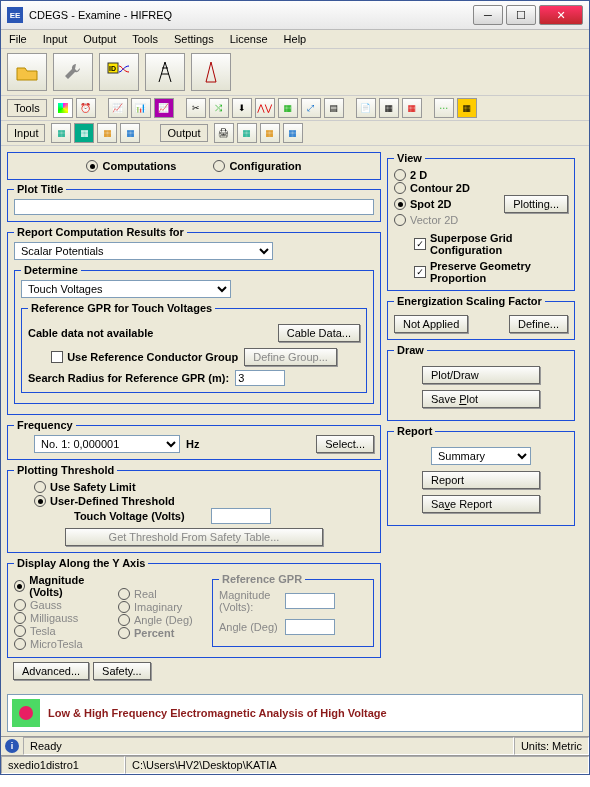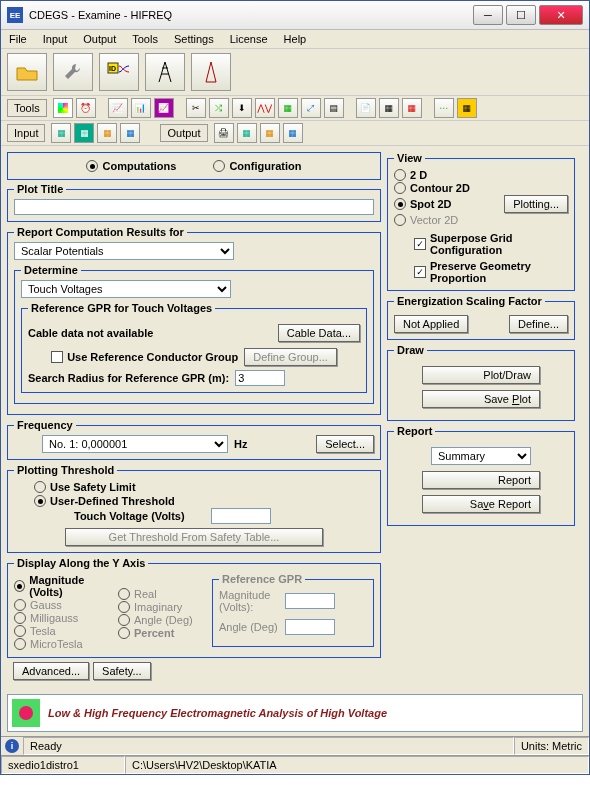--- a/index.html
+++ b/index.html
@@ -27,26 +27,26 @@
 .radio span.r{width:10px;height:10px;border:1px solid #555;border-radius:50%;display:inline-flex;align-items:center;justify-content:center}
 .radio.sel span.r::after{content:"";width:5px;height:5px;background:#000;border-radius:50%}
 .chk span.c{width:10px;height:10px;border:1px solid #555;background:#fff;display:inline-flex;align-items:center;justify-content:center;font-size:9px;line-height:1}
 .chk.sel span.c::after{content:"✓"}
 .row{display:flex;align-items:center;gap:6px}
 .disabled{color:#888}
 .advrow{display:flex;gap:4px;padding:0 6px 4px 6px}
 .banner{margin:4px 6px;border:1px solid #7f9db9;background:#fff;display:flex;align-items:center;padding:4px;gap:8px}
 .bicon{width:28px;height:28px;background:#4cd964;display:flex;align-items:center;justify-content:center}
 .bicon::after{content:"";width:14px;height:14px;background:#e91e63;border-radius:50%}
-.btext{color:#8b1a1a;font-weight:bold;font-style:italic}
+.btext{color:#8b1a1a;font-weight:bold;}
 .statusbar{display:flex;align-items:center;border-top:1px solid #999;background:#ece9d8;font-size:11px}
 .statusbar .cell{border:1px inset #fff;padding:2px 6px}
 .statusbar .iicon{width:14px;height:14px;background:#2a56b5;border-radius:50%;color:#fff;display:flex;align-items:center;justify-content:center;font-weight:bold;font-size:9px;margin:2px 4px}
 .rightbtn{display:flex;justify-content:center;margin:6px 0}
-.mbtn{min-width:100px;text-align:right}
+.mbtn{min-width:100px;text-align:left}
 .tabbar{display:flex;justify-content:space-around;padding:6px 60px;margin-bottom:3px}
 </style>
 </head>
 <body>
 
 <div class="window">
   <div class="titlebar">
     <div class="ticon">EE</div>
     <div class="title">CDEGS - Examine - HIFREQ</div>
     <div class="winbtn">─</div>
@@ -149,21 +149,21 @@
           </div>
       </div>
 
       <fieldset>
         <legend>Plot Title</legend>
         <input type="text" style="width: 100%;" value="">
       </fieldset>
 
       <fieldset>
         <legend>Report Computation Results for</legend>
-        <select style="width:220px"><option>Scalar Potentials</option></select>
+        <select style="width:259px"><option>Scalar Potentials</option></select>
 
         <fieldset style="margin-top:4px">
           <legend>Determine</legend>
           <select style="width:210px"><option>Touch Voltages</option></select>
 
           <fieldset style="margin-top:4px">
             <legend>Reference GPR for Touch Voltages</legend>
             <div class="row" style="margin-top:6px;justify-content:space-between">
               <b>Cable data not available</b>
               <span class="btn">Cable Data...</span>
@@ -179,21 +179,21 @@
               <b>Search Radius for Reference GPR (m):</b>
               <input type="text" style="width: 50px;" value="3">
             </div>
           </fieldset>
         </fieldset>
       </fieldset>
 
       <fieldset>
         <legend>Frequency</legend>
         <div class="row">
-          <select style="width:186px;margin-left:28px"><option>No. 1:  0,000001</option></select>
+          <select style="width:146px;margin-left:20px"><option>No. 1:  0,000001</option></select>
           <b>Hz</b>
           <span style="flex:1"></span>
           <span class="btn">Select...</span>
         </div>
       </fieldset>
 
       <fieldset>
         <legend>Plotting Threshold</legend>
         <div class="radio" style="margin-left:20px">
             <span class="r"></span>

